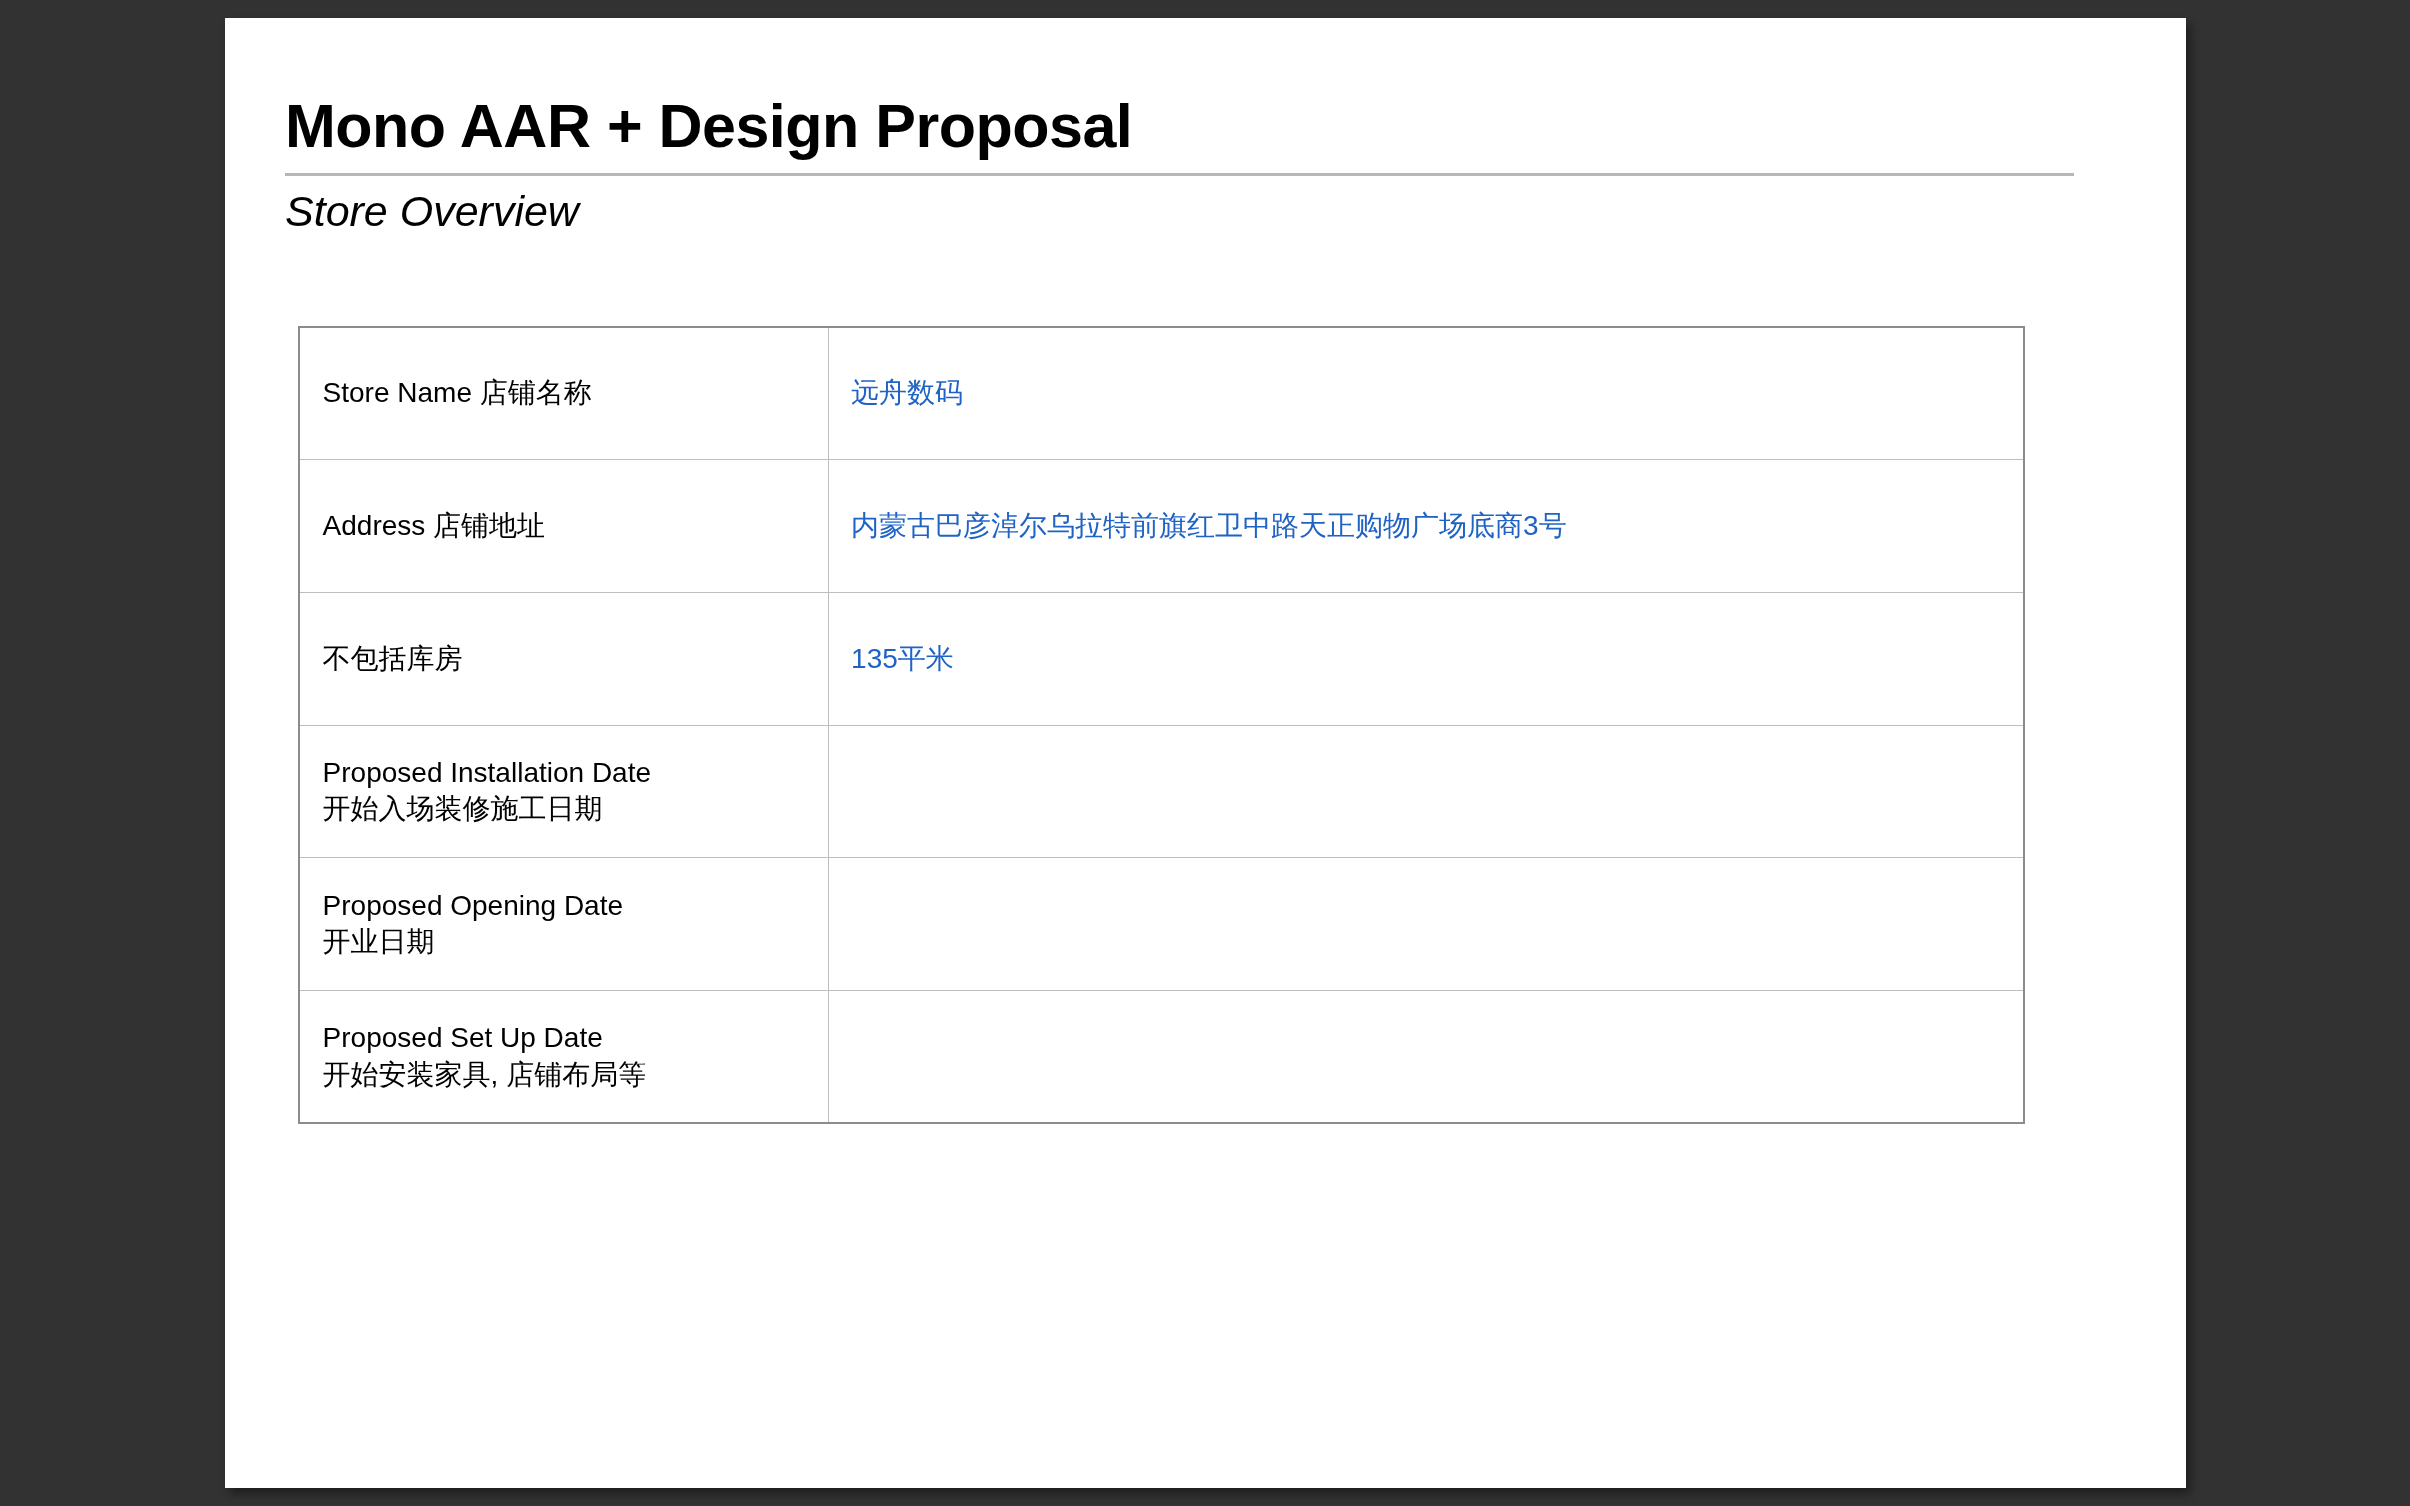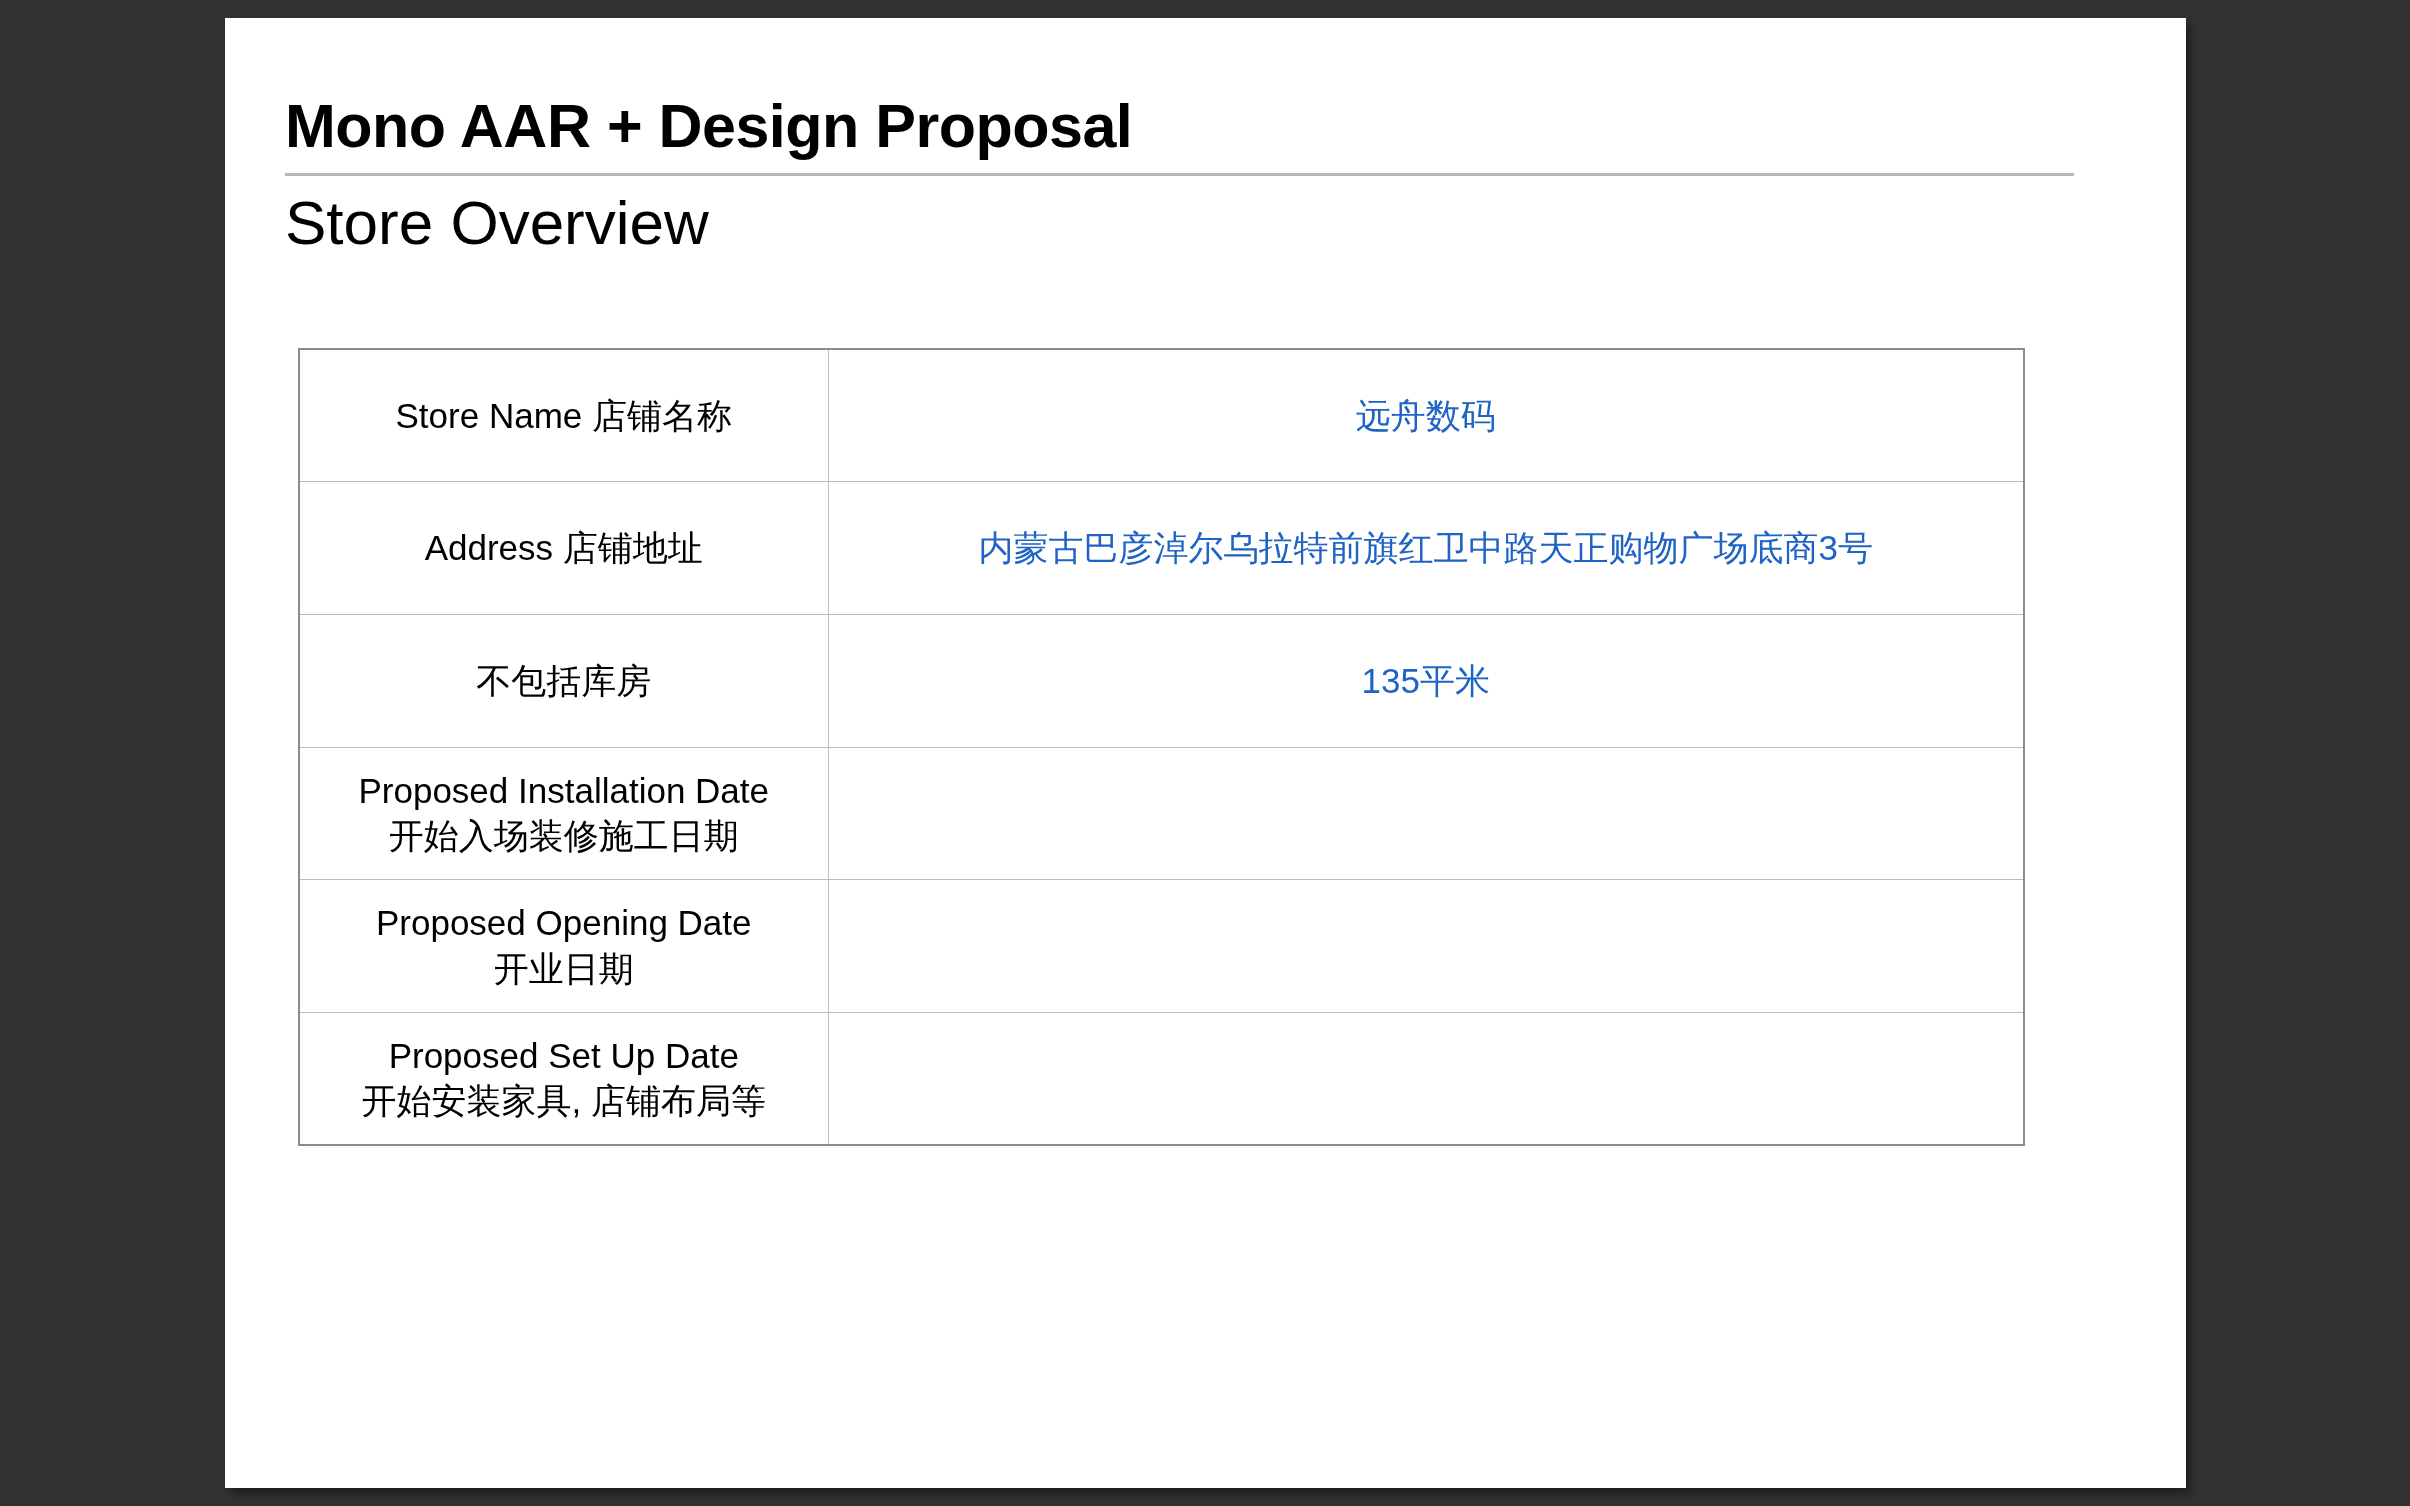--- a/index.html
+++ b/index.html
@@ -40,40 +40,41 @@
     white-space: nowrap;
   }
   .title-rule {
     border: none;
     height: 2.8px;
     background: #b7b7b7;
     margin: 12.2px 0 0 0;
   }
   .doc-subtitle {
     margin: 11.3px 0 0 0;
-    font-size: 62px;
+    font-size: 43px;
     line-height: 1.15;
     font-weight: 400;
     color: #000000;
     white-space: nowrap;
+    font-style: italic;
   }
   table.overview {
     margin: 89px 0 0 13px;
     width: 1727px;
     table-layout: fixed;
     border-collapse: collapse;
     border: 2.8px solid #8c8c8c;
   }
   table.overview col.c1 { width: 529px; }
   table.overview td {
     border: 1.9px solid #bdbdbd;
     height: 124px;
-    text-align: center;
+    text-align: left;
     vertical-align: middle;
-    font-size: 35px;
+    font-size: 28px;
     line-height: 1.3;
     padding: 3.8px 22.6px;
   }
   td.label-cell { color: #000000; }
   td.value-cell { color: #1f63c5; margin-top: 16px; }
 </style>
 </head>
 <body>
 
 <div class="stage">

